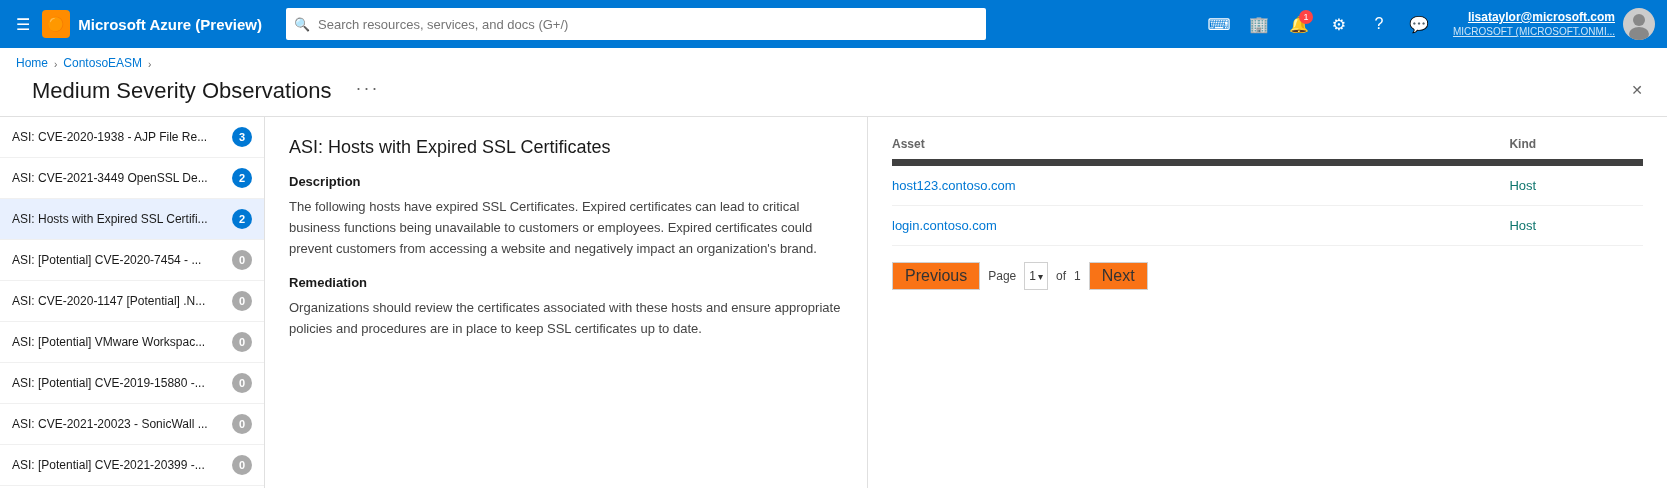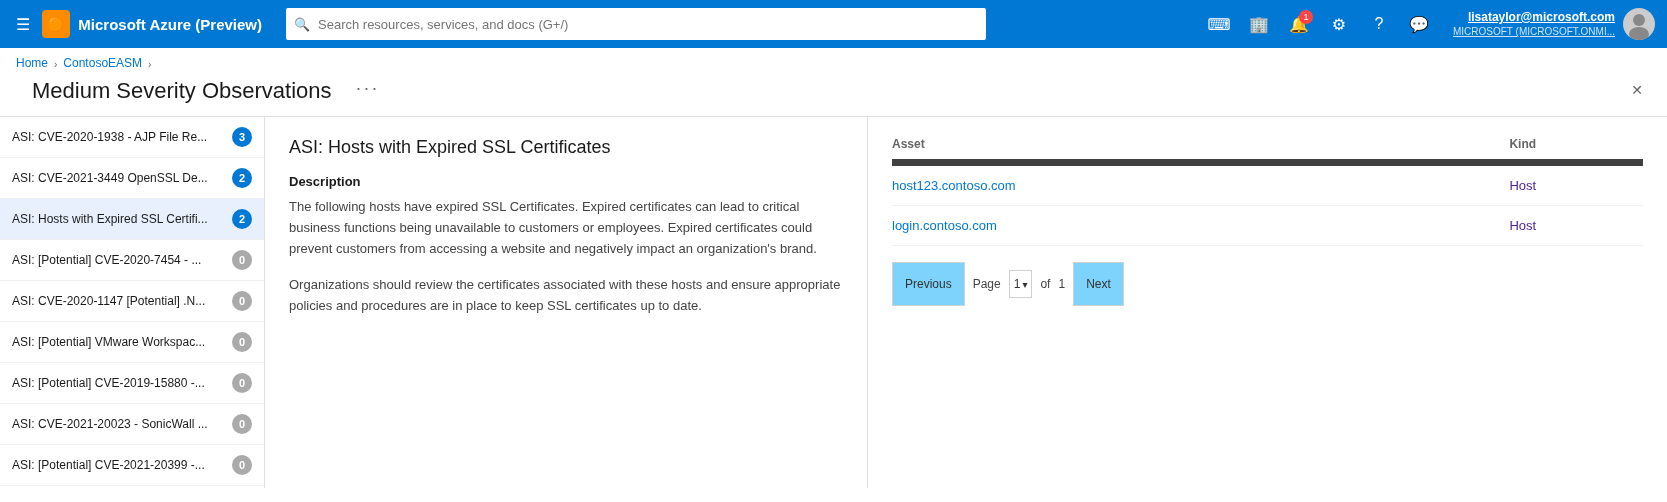--- a/index.html
+++ b/index.html
@@ -220,36 +220,36 @@
       padding: 12px 0;
       font-size: 13px;
       border-bottom: 1px solid #f0f0f0;
       vertical-align: top;
     }
     .asset-link {
       color: #0078d4;
       text-decoration: none;
       cursor: pointer;
     }
-    .asset-kind { color: #4c1d95; }
+    .asset-kind { color: #0f766e; }
 
     
     .pagination {
       display: flex;
       align-items: center;
       gap: 8px;
       margin-top: 16px;
     }
     .pag-btn {
-      height: 44px;
+      height: 28px;
       padding: 0 12px;
       border: 1px solid #d0d0d0;
-      background: #7dd3fc;
+      background: #f97316;
       color: #333;
-      font-size: 12px;
+      font-size: 16px;
       cursor: pointer;
       display: flex; align-items: center;
     }
     .pag-label {
       font-size: 12px;
       color: #444;
     }
     .pag-select {
       height: 28px;
       border: 1px solid #d0d0d0;
@@ -349,20 +349,21 @@
       <div class="list-item">
         <span class="list-item-label">ASI: [Potential] CVE-2021-20399 -...</span>
         <span class="list-item-badge badge-gray">0</span>
       </div>
     </div>
 
   <div class="detail-panel">
     <div class="detail-title">ASI: Hosts with Expired SSL Certificates</div>
     <div class="detail-section-title">Description</div>
     <div class="detail-text">The following hosts have expired SSL Certificates. Expired certificates can lead to critical business functions being unavailable to customers or employees. Expired certificates could prevent customers from accessing a website and negatively impact an organization's brand.</div>
+    <div class="detail-section-title">Remediation</div>
     <div class="detail-text">Organizations should review the certificates associated with these hosts and ensure appropriate policies and procedures are in place to keep SSL certificates up to date.</div>
   </div>
 
   <div class="asset-panel">
     <table class="asset-table">
       <thead>
         <tr>
           <th>Asset</th>
           <th>Kind</th>
         </tr>

